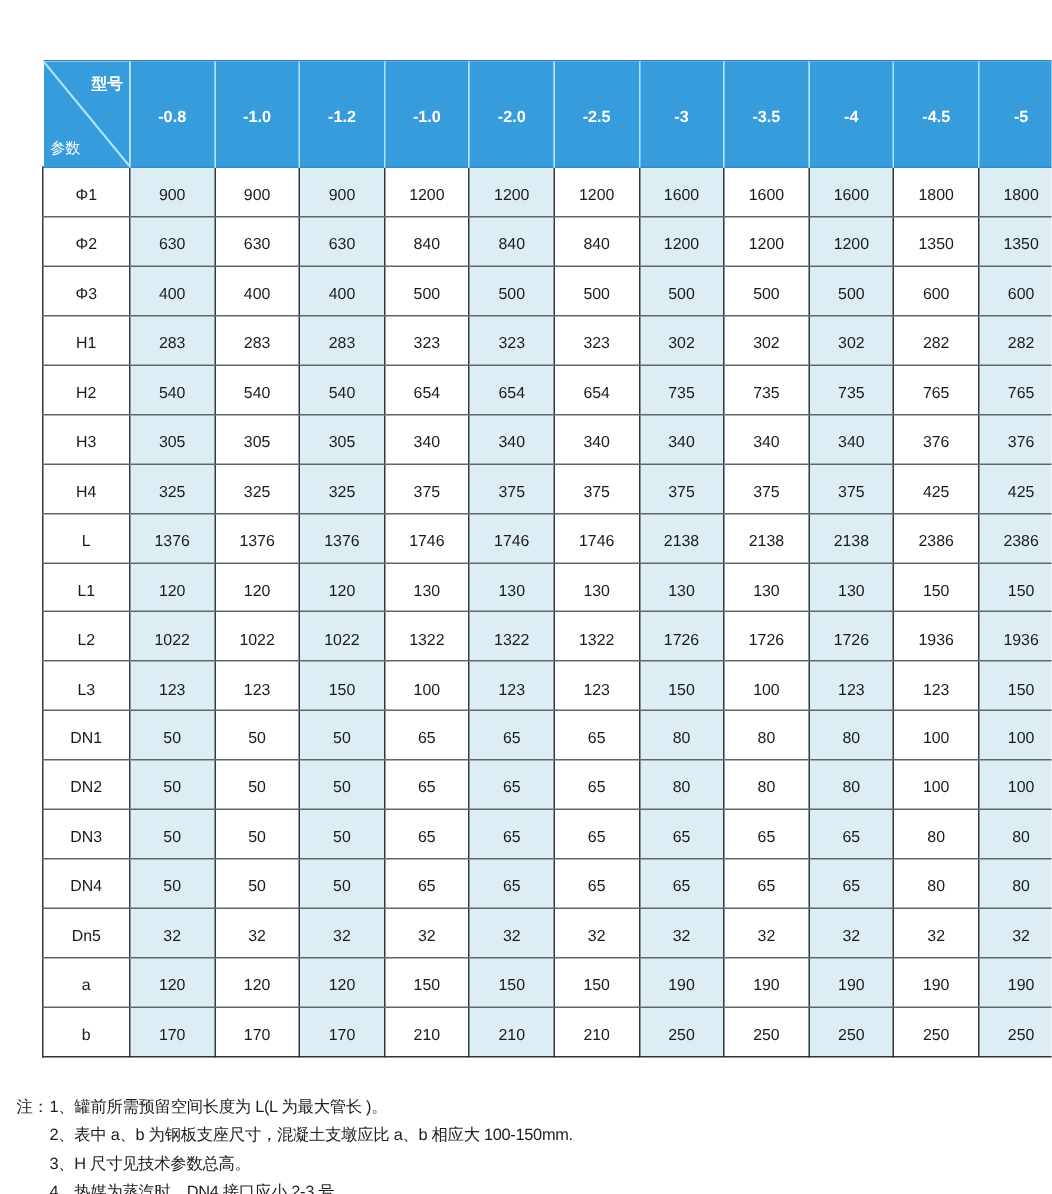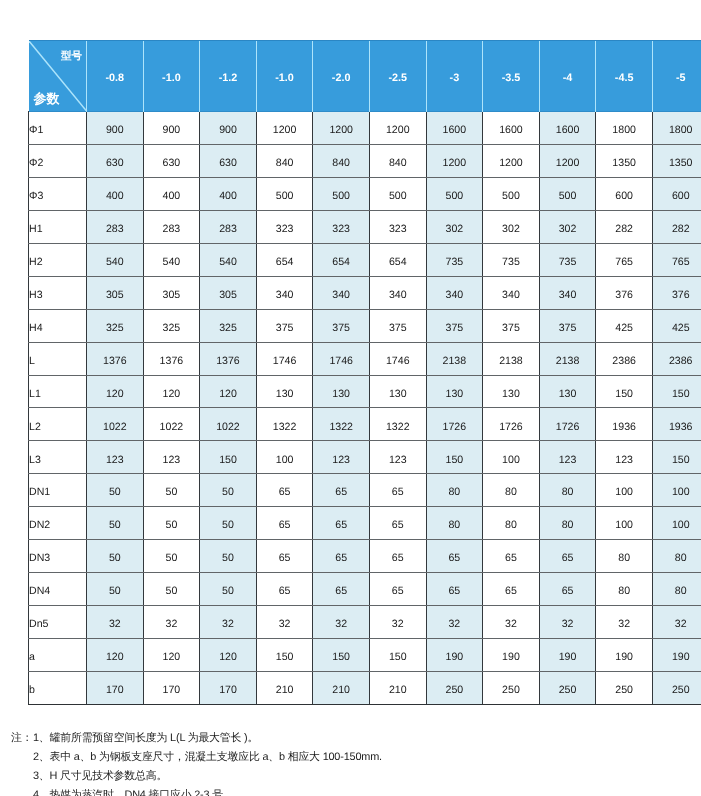--- a/index.html
+++ b/index.html
@@ -24,22 +24,22 @@
                   border-top:1px solid #616568; border-bottom:1px solid #616568; padding:0; }
   table.spec th { border:0; padding:0; }
   .hdr { background:#379cdc; color:#ffffff; height:70px; text-align:center;
          font-size:10.8px; font-weight:700; vertical-align:middle; line-height:1;
          border-left:1px solid #ade4fb !important; border-top:1px solid #2a86c4 !important; }
   .hdr.last { border-right:1px solid #2f8cc9 !important; }
   .hdr.first { border-left:0 !important; }
   .corner { position:relative; background:#379cdc; width:58px; }
   .corner .diag { position:absolute; left:0; top:0; width:100%; height:100%; }
   .corner .t { position:absolute; right:4px; top:9.5px; color:#fff; font-size:10.5px; font-weight:700; line-height:1;}
-  .corner .b { position:absolute; left:5px; bottom:6.5px; color:#fff; font-size:13px; font-weight:700; line-height:1;margin-top:40px;}
-  td.rl { text-align:left; font-size:10.6px; color:#1a1a1a; background:#ffffff; vertical-align:middle; }
+  .corner .b { position:absolute; left:5px; bottom:6.5px; color:#fff; font-size:10px; font-weight:400; line-height:1;margin-top:40px;}
+  td.rl { text-align:center; font-size:10.6px; color:#1a1a1a; background:#ffffff; vertical-align:middle; }
   td.v { text-align:center; font-size:10.6px; color:#1a1a1a; vertical-align:middle; }
   td.rl span, td.v span { display:block; position:relative; top:2.5px; line-height:1; }
   tbody tr { height:32.944px; }
   td.alt { background:#dcedf3; }
   tbody tr:last-child td { border-bottom:1px solid #2e3235; }
   tbody tr:first-child td { border-top:1px solid #2f8cc9; }
   .notes { position:absolute; left:11px; top:715.5px; font-size:10.9px; color:#1d1d1d; }
   .notes .row { white-space:nowrap; height:19.3px; line-height:19.3px; letter-spacing:-0.19px; }
   .notes .pfx { display:inline-block; width:22px; }
   .notes .ind { display:inline-block; width:22px; }

